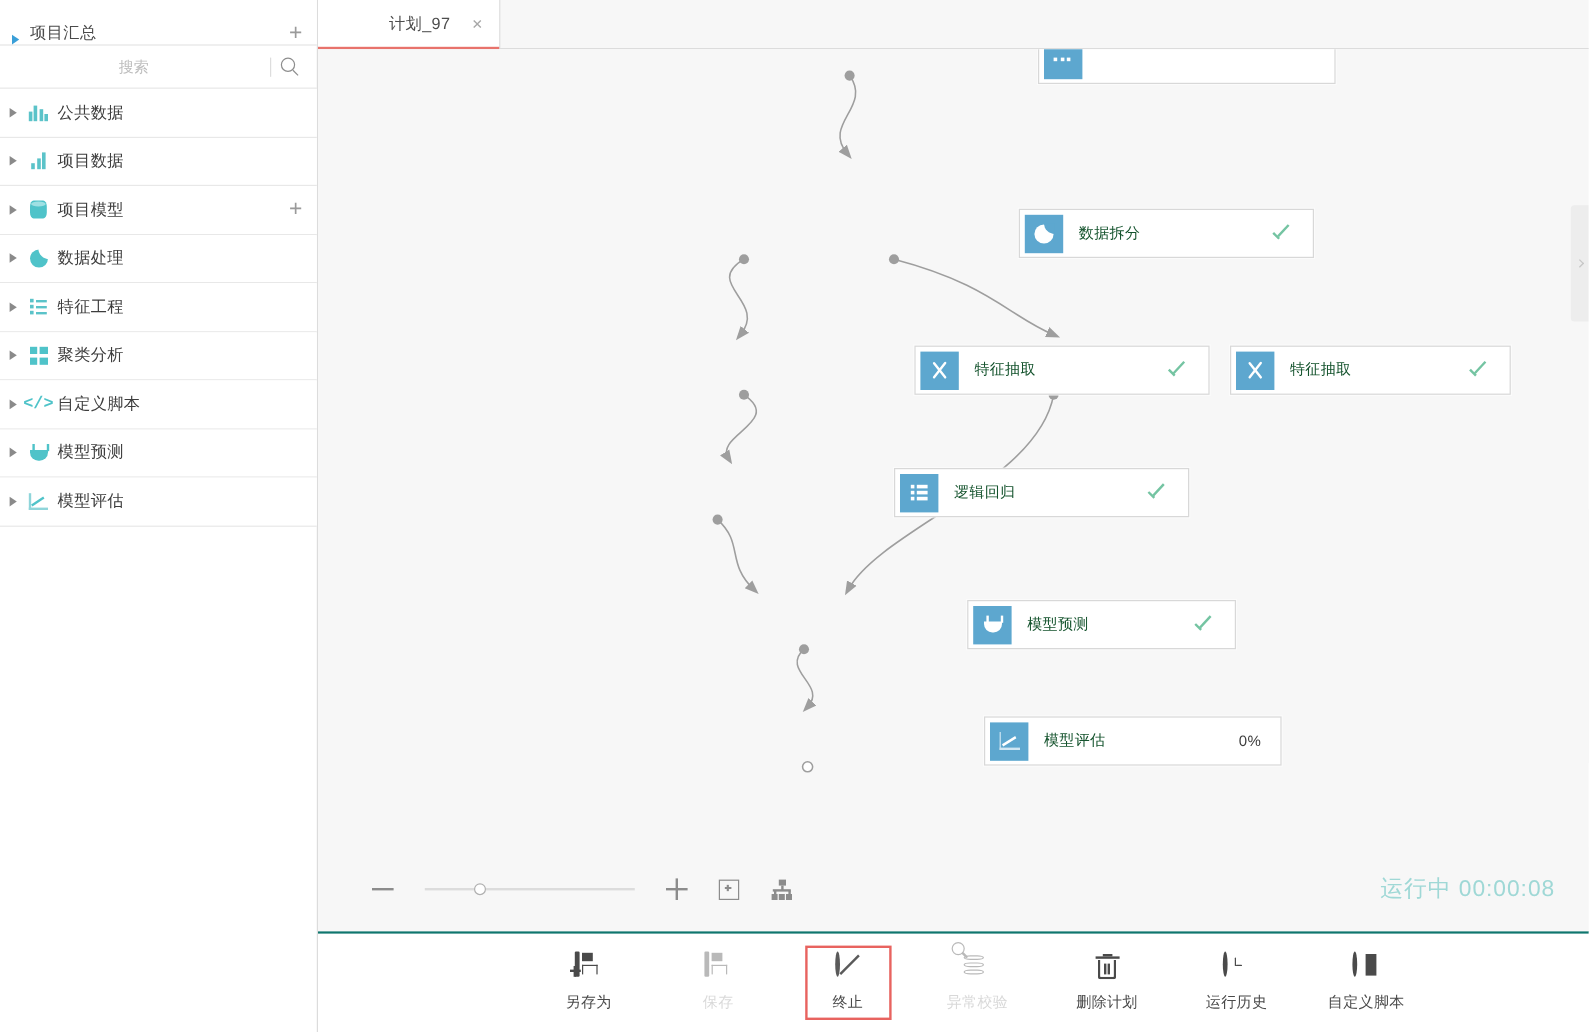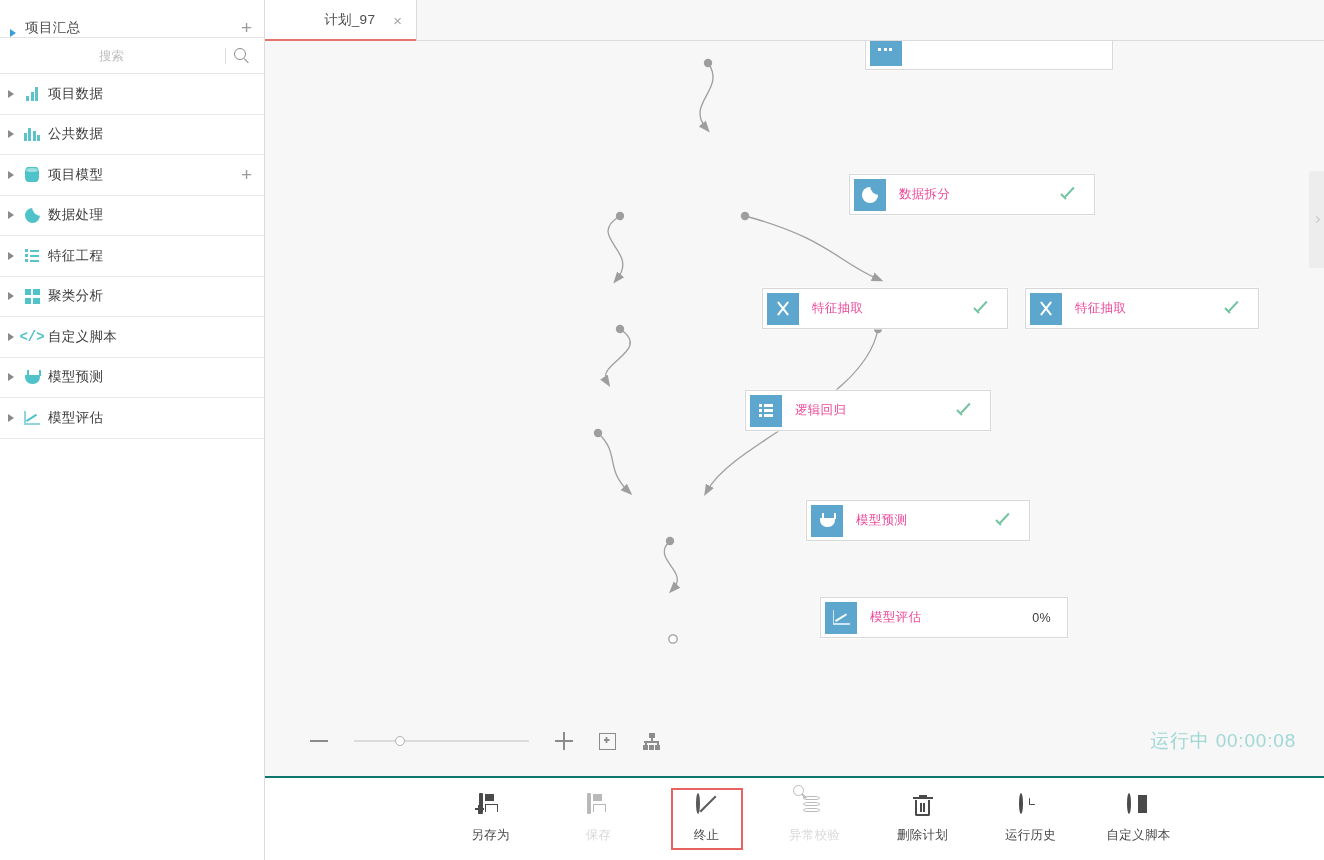--- a/index.html
+++ b/index.html
@@ -193,21 +193,21 @@
     cursor: pointer;
   }
   .node-icon {
     width: 32px; height: 32px; margin: 0 0 0 4px;
     background: #5da7cf;
     flex: 0 0 32px;
     display: flex; align-items: center; justify-content: center;
     position: relative;
   }
   .node-label {
-    font-size: 12.5px; color: #ec4899;
+    font-size: 12.5px; color: #14532d;
     margin-left: 13px; flex: 1; letter-spacing: .3px;
     white-space: nowrap;
   }
   .node-status { margin-right: 16px; flex: 0 0 auto; display:flex; align-items:center; }
   .check {
     width: 17px; height: 10px; position: relative;
   }
   .check::before {
     content:""; position:absolute; left:0; top:3px;
     width: 7px; height: 2px; background: #74c4a2;
@@ -408,38 +408,38 @@
       <input class="sb-search-input" placeholder="搜索" style="">
       <span class="search-div"></span>
       <span class="mag"></span>
     </div>
 
     <div id="sb-list">
         <div class="sb-item">
           <span class="tri grey"></span>
           <span class="sb-icon">
             <span class="ic-bars">
-              <i style="height:5px"></i>
-              <i style="height:9px"></i>
-              <i style="height:14px"></i>
-            </span>
-          </span>
-          <span class="sb-label">项目数据</span>
-        </div>
-        <div class="sb-item">
-          <span class="tri grey"></span>
-          <span class="sb-icon">
-            <span class="ic-bars">
               <i style="height:8px"></i>
               <i style="height:13px"></i>
               <i style="height:10px"></i>
               <i style="height:6px"></i>
             </span>
           </span>
           <span class="sb-label">公共数据</span>
+        </div>
+        <div class="sb-item">
+          <span class="tri grey"></span>
+          <span class="sb-icon">
+            <span class="ic-bars">
+              <i style="height:5px"></i>
+              <i style="height:9px"></i>
+              <i style="height:14px"></i>
+            </span>
+          </span>
+          <span class="sb-label">项目数据</span>
         </div>
         <div class="sb-item">
           <span class="tri grey"></span>
           <span class="sb-icon">
             <span class="ic-cyl"></span>
           </span>
           <span class="sb-label">项目模型</span>
           <span class="plus">+</span>
         </div>
         <div class="sb-item">

